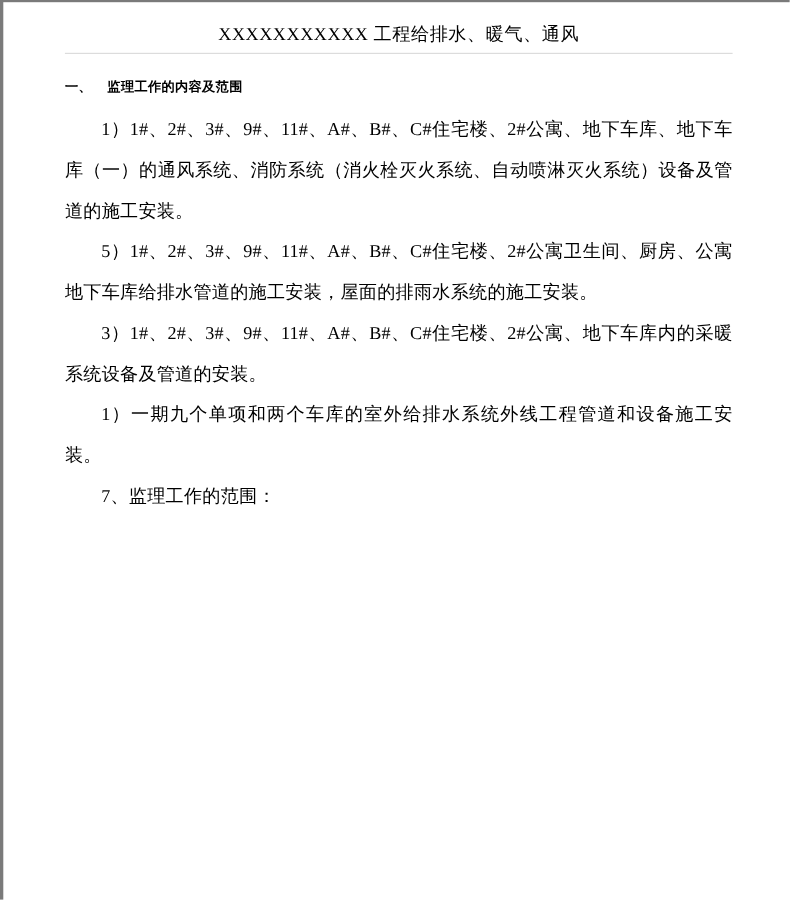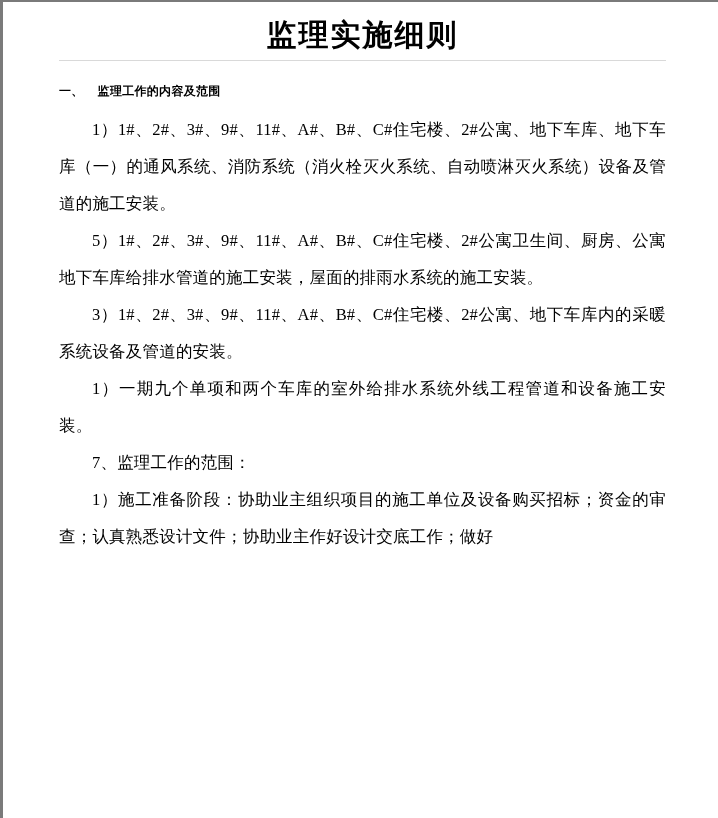--- a/index.html
+++ b/index.html
@@ -73,29 +73,28 @@
   .body-block p.para + p.para {
     margin-top: 0;
   }
 </style>
 </head>
 <body>
 
 <div class="page">
   <div class="page-inner">
 
-    <div class="doc-title">监理实施细则</div>
+    <div class="doc-subtitle">XXXXXXXXXXX 工程给排水、暖气、通风</div>
     <div class="title-rule"></div>
 
     <div class="body-block">
 
       <p class="heading1"><span class="h-num">一、</span><span>监理工作的内容及范围</span></p>
 
       <p class="para indent2">1）1#、2#、3#、9#、11#、A#、B#、C#住宅楼、2#公寓、地下车库、地下车库（一）的通风系统、消防系统（消火栓灭火系统、自动喷淋灭火系统）设备及管道的施工安装。</p>
       <p class="para indent2">5）1#、2#、3#、9#、11#、A#、B#、C#住宅楼、2#公寓卫生间、厨房、公寓地下车库给排水管道的施工安装，屋面的排雨水系统的施工安装。</p>
       <p class="para indent2">3）1#、2#、3#、9#、11#、A#、B#、C#住宅楼、2#公寓、地下车库内的采暖系统设备及管道的安装。</p>
       <p class="para indent2">1）一期九个单项和两个车库的室外给排水系统外线工程管道和设备施工安装。</p>
       <p class="para indent2">7、监理工作的范围：</p>
-      <p class="para indent2">1）施工准备阶段：协助业主组织项目的施工单位及设备购买招标；资金的审查；认真熟悉设计文件；协助业主作好设计交底工作；做好</p>
     </div>
 
   </div>
 </div>
 
 </body></html>

